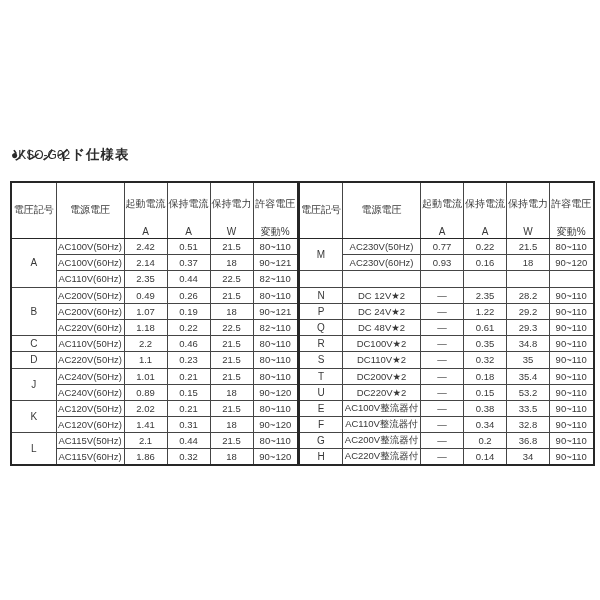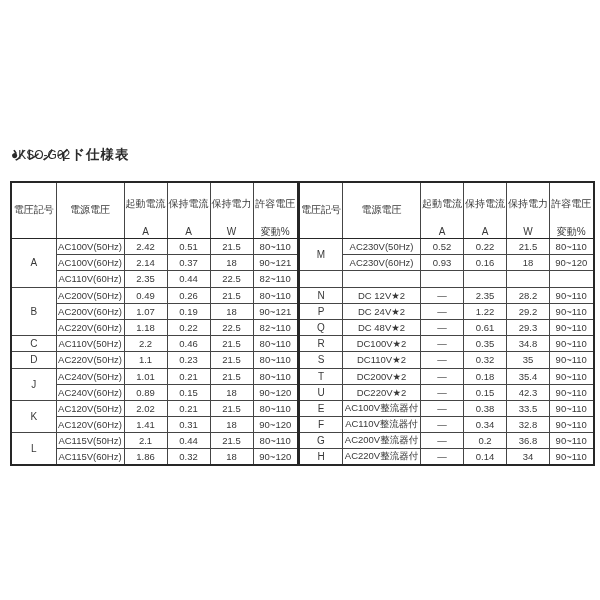--- a/index.html
+++ b/index.html
@@ -224,21 +224,21 @@
           <th>
             <span class="hline">許容電圧</span>
             <span class="hline">変動%</span>
           </th>
         </tr>
       </thead>
       <tbody id="tbody-right">
           <tr class="group-start">
             <td rowspan="2" class="sym">M</td>
             <td>AC230V(50Hz)</td>
-            <td>0.52</td>
+            <td>0.77</td>
             <td>0.22</td>
             <td>21.5</td>
             <td>80~110</td>
           </tr>
           <tr>
             <td>AC230V(60Hz)</td>
             <td>0.93</td>
             <td>0.16</td>
             <td>18</td>
             <td>90~120</td>
@@ -297,21 +297,21 @@
             <td>—</td>
             <td>0.18</td>
             <td>35.4</td>
             <td>90~110</td>
           </tr>
           <tr class="group-start">
             <td rowspan="1" class="sym">U</td>
             <td>DC220V★2</td>
             <td>—</td>
             <td>0.15</td>
-            <td>42.3</td>
+            <td>53.2</td>
             <td>90~110</td>
           </tr>
           <tr class="group-start">
             <td rowspan="1" class="sym">E</td>
             <td>AC100V整流器付</td>
             <td>—</td>
             <td>0.38</td>
             <td>33.5</td>
             <td>90~110</td>
           </tr>

